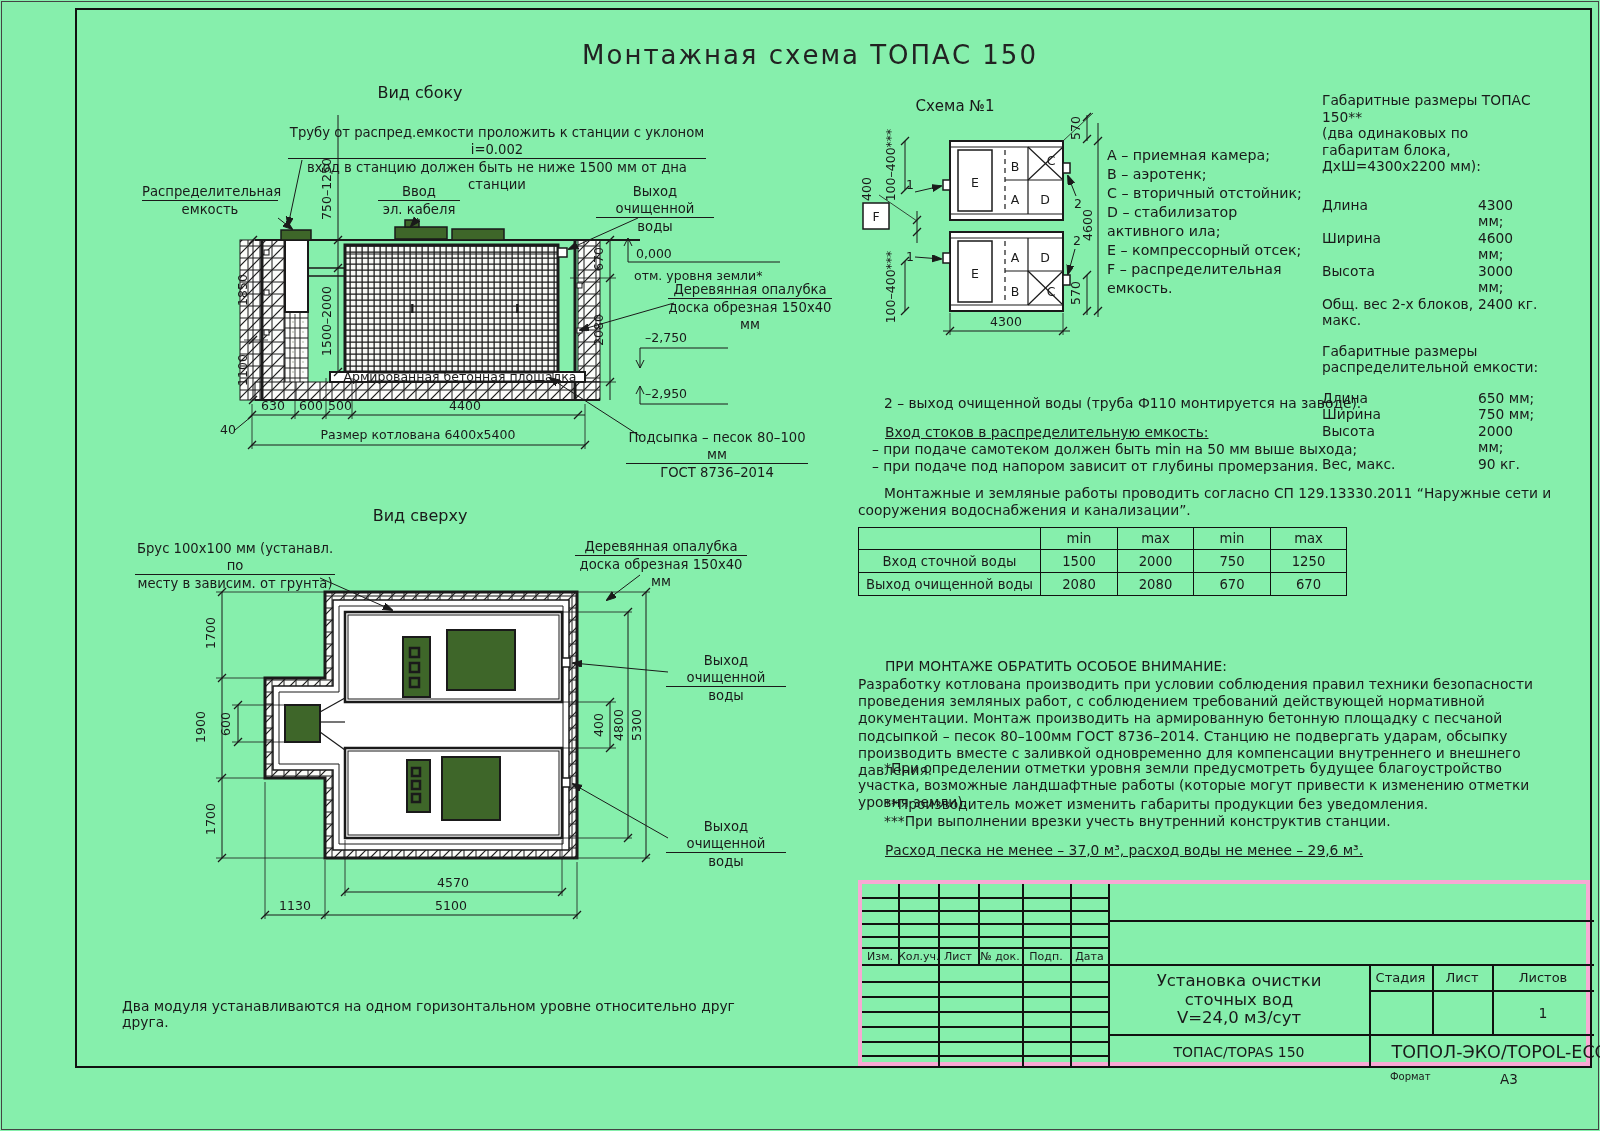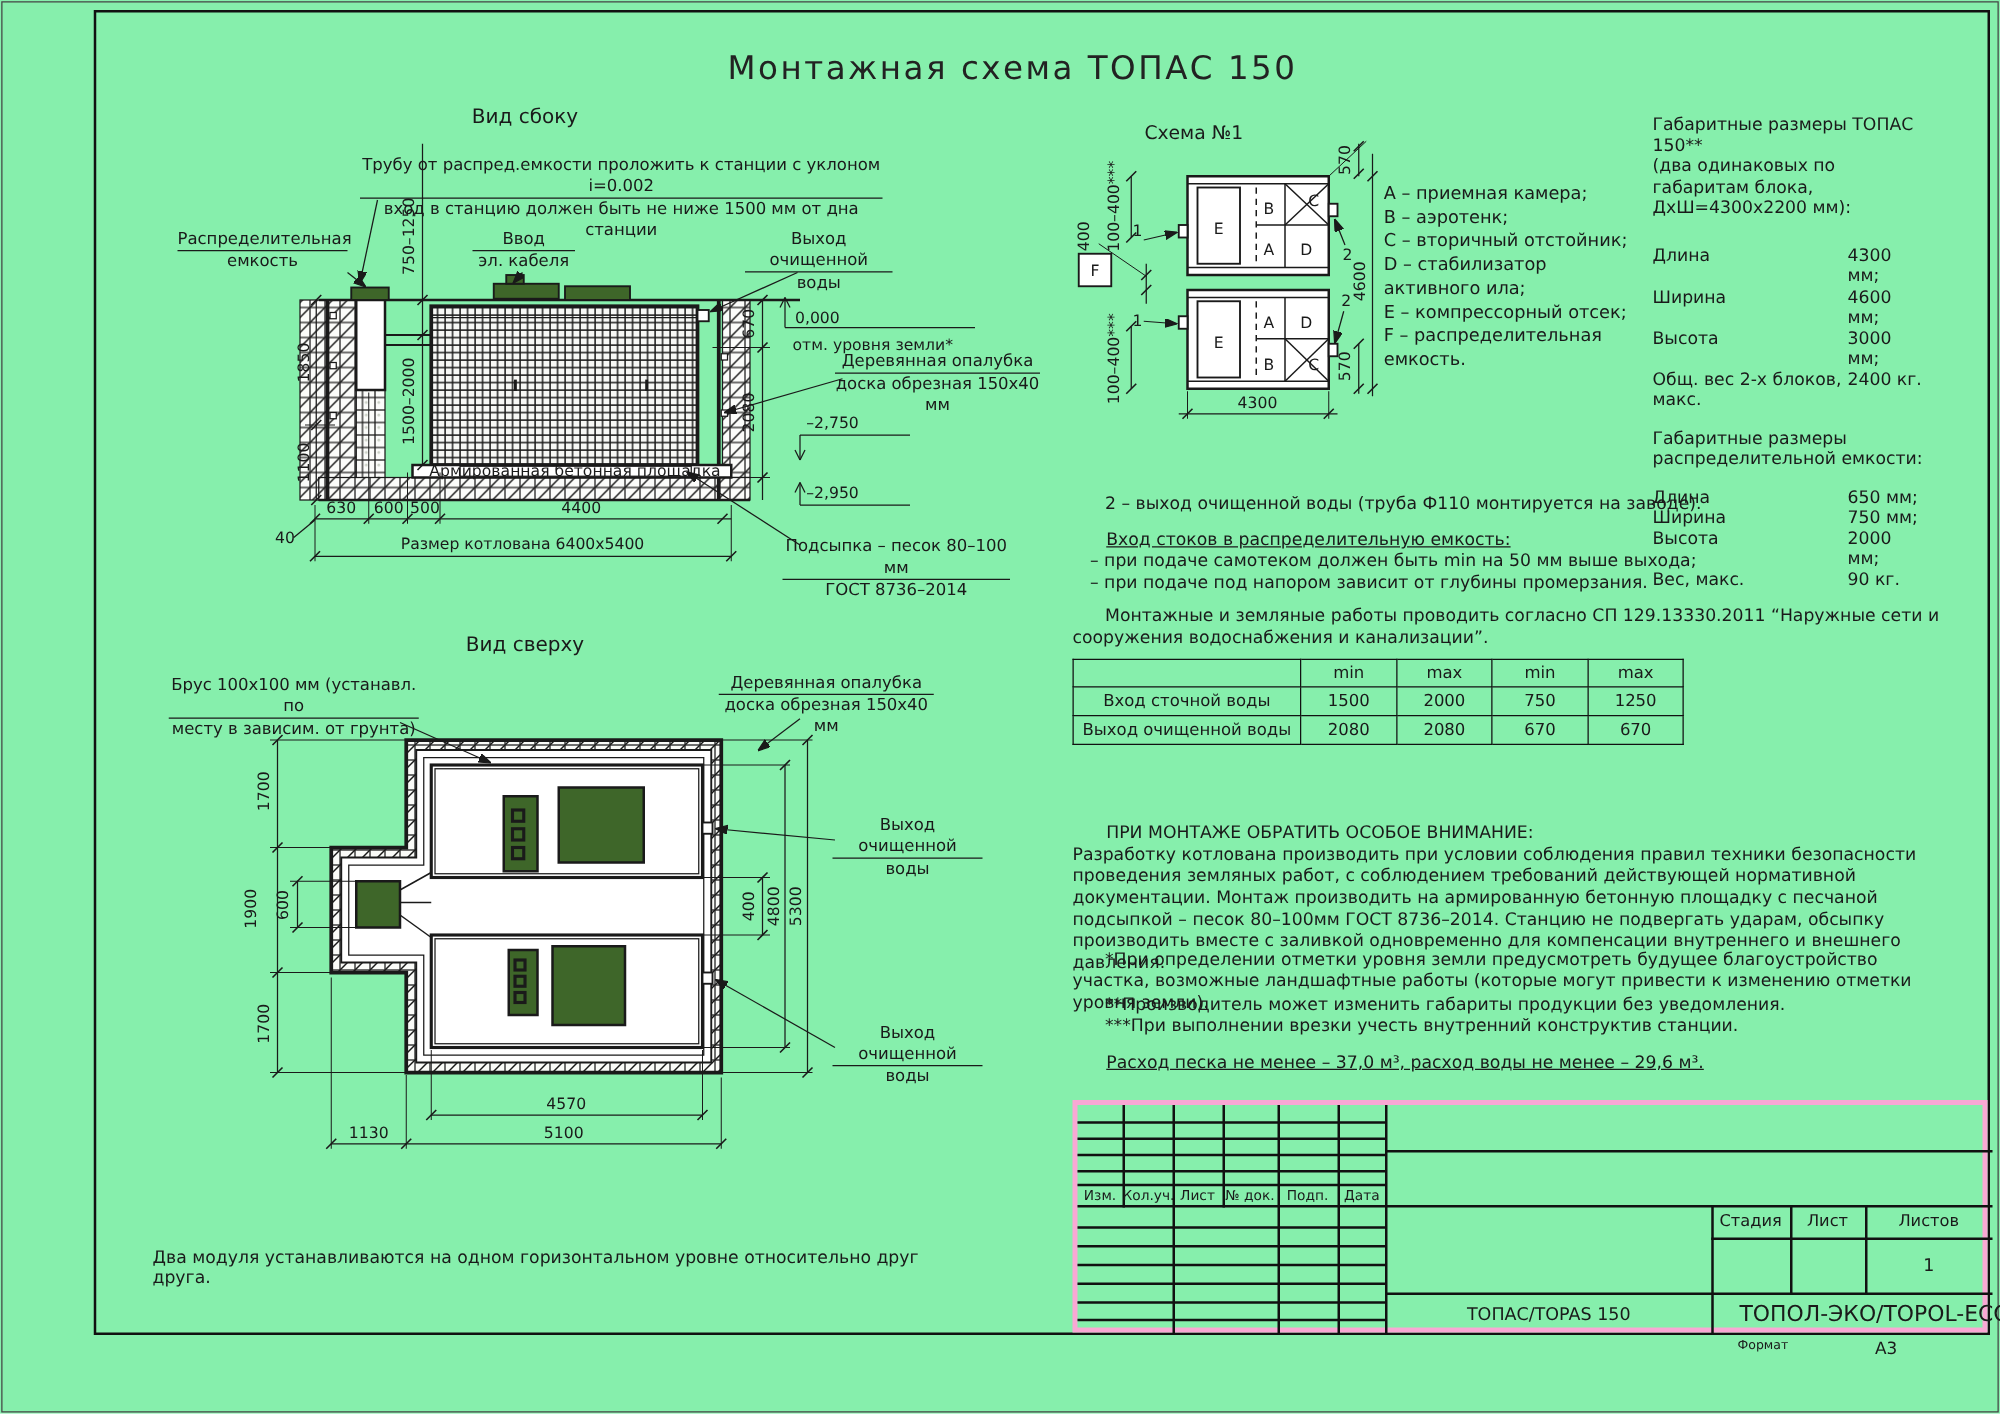--- a/index.html
+++ b/index.html
@@ -535,20 +535,25 @@
     <div class="tbtxt" style="left:208px;top:64px;width:39px;font-size:11px;line-height:17px;">Дата</div>
 
     <div class="hl" style="left:247px;top:36px;width:485px;height:2px;"></div>
     <div class="hl" style="left:247px;top:80px;width:485px;height:2px;"></div>
     <div class="hl" style="left:247px;top:150px;width:485px;height:2px;"></div>
     <div class="hl" style="left:507px;top:106px;width:225px;height:2px;"></div>
     <div class="vl" style="left:507px;top:80px;height:104px;width:2px;"></div>
     <div class="vl" style="left:570px;top:80px;height:72px;width:1.5px;"></div>
     <div class="vl" style="left:630px;top:80px;height:72px;width:1.5px;"></div>
 
+    <div class="tbtxt" style="left:247px;top:88px;width:260px;font-size:16.5px;line-height:18.5px;">
+      <div>Установка очистки</div>
+      <div>сточных вод</div>
+      <div>V=24,0 м3/сут</div>
+    </div>
     <div class="tbtxt" style="left:507px;top:82px;width:63px;font-size:13px;line-height:24px;">Стадия</div>
     <div class="tbtxt" style="left:570px;top:82px;width:60px;font-size:13px;line-height:24px;">Лист</div>
     <div class="tbtxt" style="left:630px;top:82px;width:102px;font-size:13px;line-height:24px;">Листов</div>
     <div class="tbtxt" style="left:630px;top:108px;width:102px;font-size:14px;line-height:42px;">1</div>
     <div class="tbtxt" style="left:247px;top:152px;width:260px;font-size:14px;line-height:32px;">ТОПАС/TOPAS 150</div>
     <div class="tbtxt" style="left:509px;top:152px;width:258px;font-size:17.5px;line-height:32px;">ТОПОЛ-ЭКО/TOPOL-ECO</div>
   </div>
 
   <div class="abs" style="left:1390px;top:1071px;font-size:10px;">Формат</div>
   <div class="abs" style="left:1500px;top:1071px;font-size:13.5px;">А3</div>

